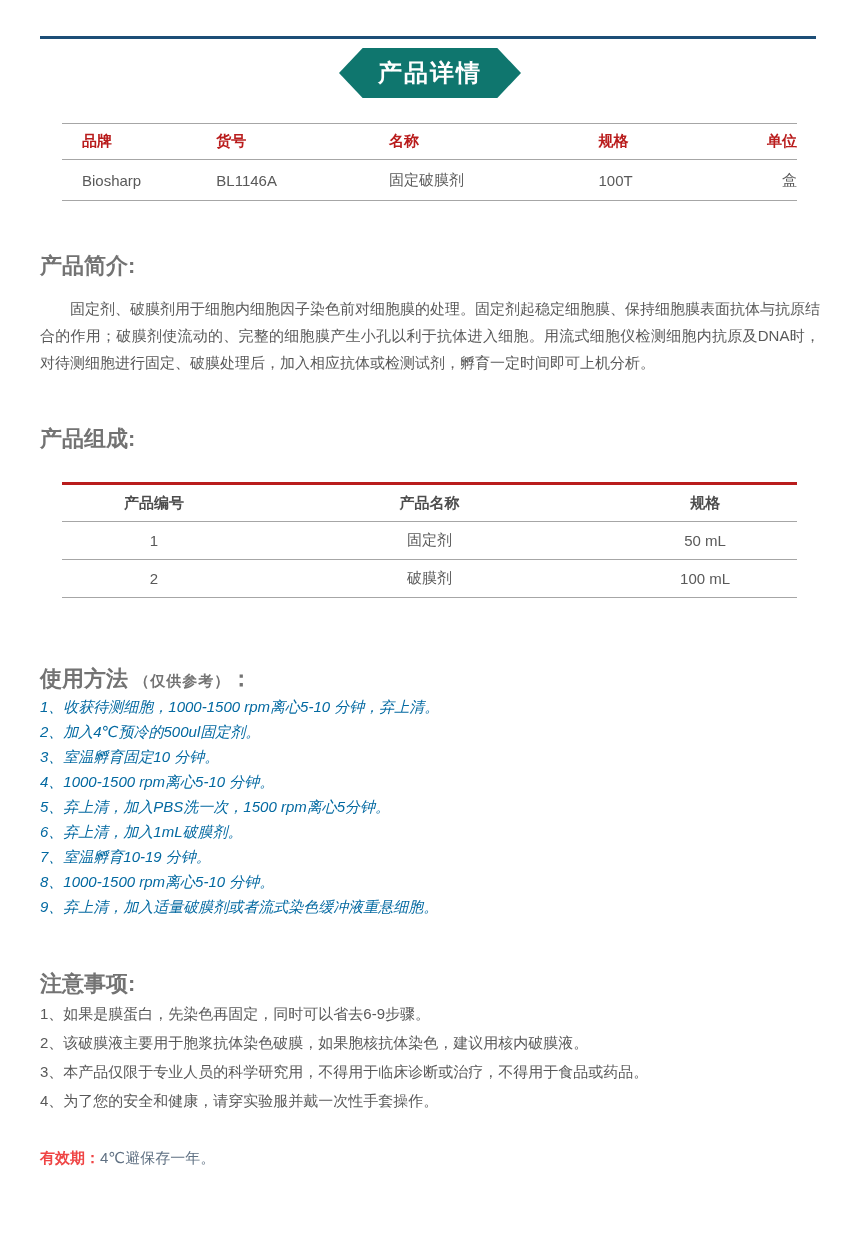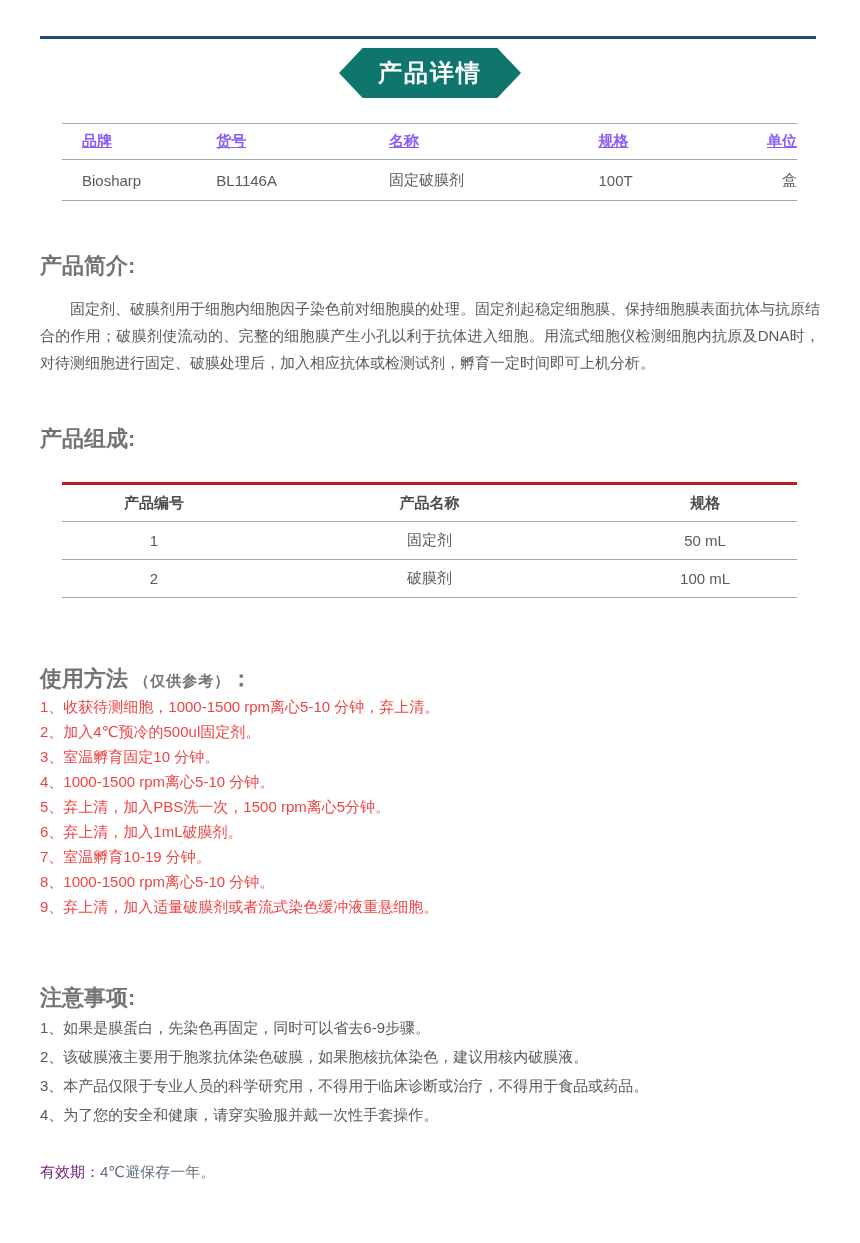--- a/index.html
+++ b/index.html
@@ -60,25 +60,24 @@
   }
   .t1 thead tr {
     border-top: 1px solid #a6a6a6;
     border-bottom: 1px solid #a6a6a6;
   }
   .t1 tbody tr {
     border-bottom: 1px solid #a6a6a6;
   }
   .t1 th {
     font-weight: bold;
-    color: #8b5cf6;
+    color: #b91c1c;
     text-align: left;
     height: 35px;
     padding: 0;
-    text-decoration: underline;
   }
   .t1 td {
     color: #595959;
     text-align: left;
     height: 40px;
     padding: 0;
   }
   .t1 th.first, .t1 td.first { padding-left: 20px; }
   .t1 th.center, .t1 td.center { text-align: right; }
 
@@ -90,21 +89,21 @@
     margin: 0;
   }
   .sec-h .sub {
     font-size: 15px;
     font-weight: bold;
     letter-spacing: 1px;
   }
   .h-intro   { margin-top: 50px; }
   .h-comp    { margin-top: 48px; }
   .h-usage   { margin-top: 66px; }
-  .h-notes   { margin-top: 64px; }
+  .h-notes   { margin-top: 50px; }
 
   
   .intro-wrap { margin-top: 14px; }
   .intro-p {
     margin: 0;
     font-size: 15px;
     line-height: 27px;
     text-align: justify;
     text-indent: 2em;
     color: #595959;
@@ -142,37 +141,38 @@
   
   ul.plain {
     list-style: none;
     margin: 0;
     padding: 0;
   }
   .steps { margin-top: 14px; }
   .steps li {
     font-size: 15px;
     line-height: 25px;
-    color: #ef4444;
+    color: #0369a1;
+    font-style: italic;
   }
   .notes { margin-top: 12px; }
   .notes li {
     font-size: 15px;
     line-height: 29px;
     color: #595959;
   }
 
   
   .validity {
     margin-top: 34px;
     font-size: 15px;
   }
   .validity .label {
-    color: #701a75;
-    font-weight: normal;
+    color: #ef4444;
+    font-weight: bold;
   }
   .validity .text {
     color: #607183;
   }
 </style>
 </head>
 <body>
 
 <div class="container">
 

